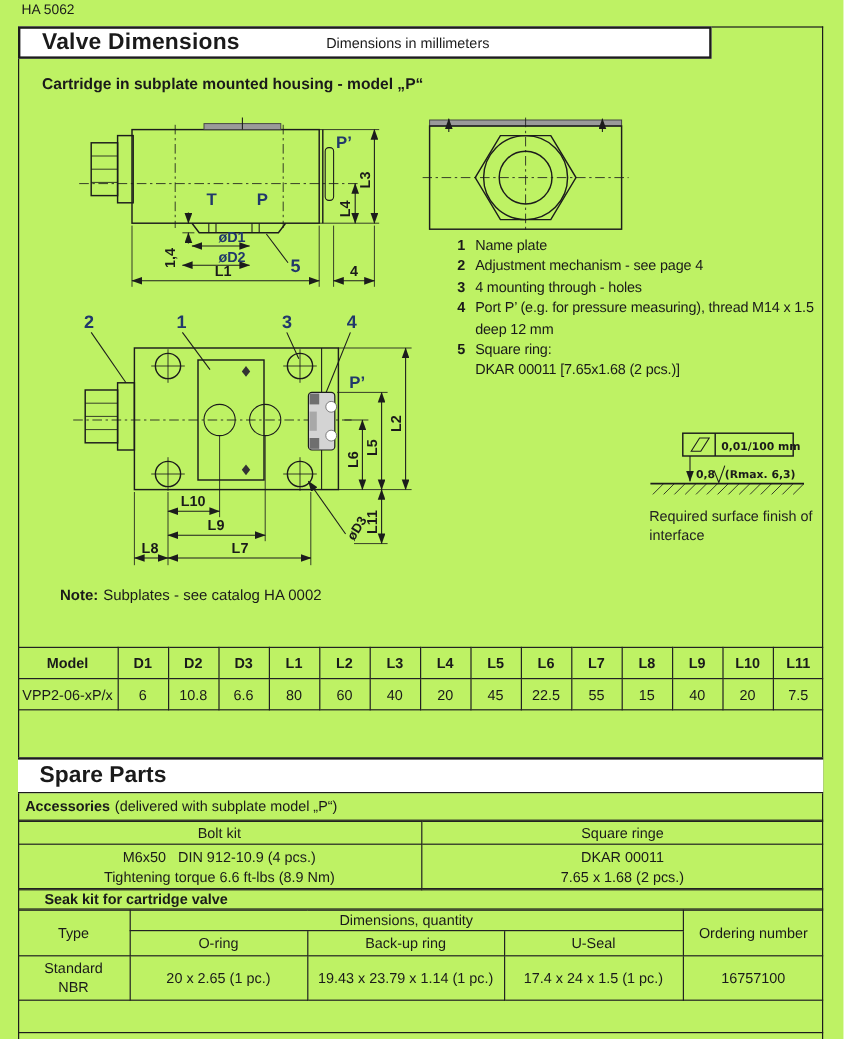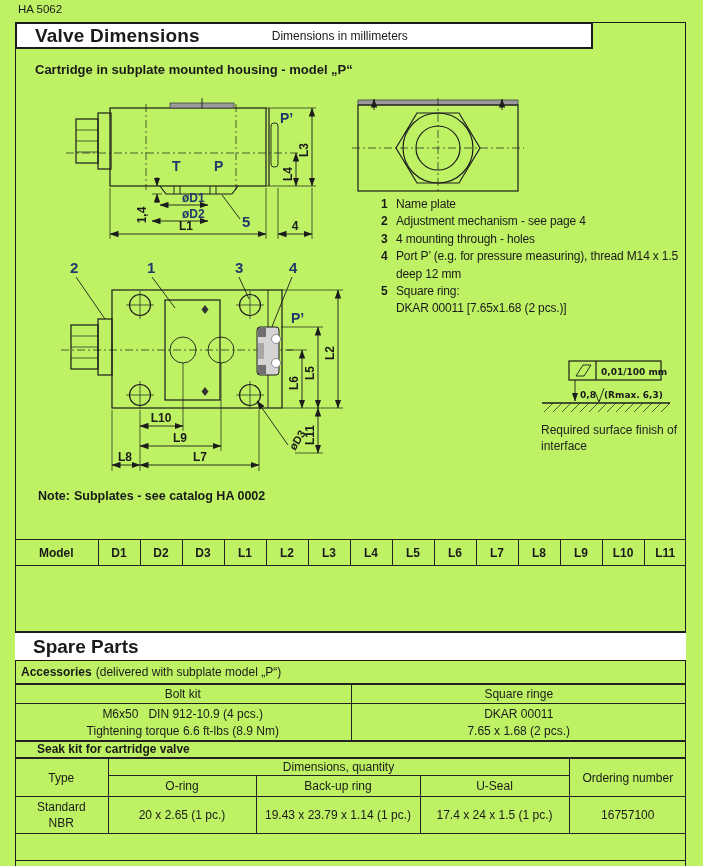--- a/index.html
+++ b/index.html
@@ -13,21 +13,21 @@
               display:flex;align-items:center;background:#fff;}
   .title-band .title{font-size:19px;font-weight:bold;margin-left:18px;letter-spacing:0.2px;}
   .title-band .units{font-size:12px;margin-left:72px;}
   .sec-head{left:35px;top:62px;font-size:13px;font-weight:bold;}
   
   .legend{left:381px;top:196px;width:308px;font-size:12px;line-height:17.4px;letter-spacing:-0.15px;}
   .lg-row{display:flex;white-space:nowrap;}
   .lg-num{width:15px;font-weight:bold;flex:none;}
   .lg-cont{margin-left:15px;}
   
-  .note{left:38px;top:489px;font-size:12.5px;font-weight:bold;}
+  .note{left:50px;top:489px;font-size:12.5px;}
   .note b{margin-right:4px;}
   
   table{border-collapse:collapse;table-layout:fixed;}
   td,th{border:1px solid #222;font-size:12px;text-align:center;padding:0;overflow:hidden;}
   tr > *:first-child{border-left:none;} tr > *:last-child{border-right:none;}
   
   .dim-table{left:15px;top:539px;width:552px;}
   .dim-table table{width:671px;border-top:1.5px solid #222;border-bottom:1px solid #222;}
   .dim-table th{height:25px;font-weight:bold;}
   .dim-table td{height:25px;}
@@ -351,20 +351,37 @@
         <th>L3</th>
         <th>L4</th>
         <th>L5</th>
         <th>L6</th>
         <th>L7</th>
         <th>L8</th>
         <th>L9</th>
         <th>L10</th>
         <th>L11</th>
       </tr>
+      <tr>
+        <td>VPP2-06-xP/x</td>
+        <td>6</td>
+        <td>10.8</td>
+        <td>6.6</td>
+        <td>80</td>
+        <td>60</td>
+        <td>40</td>
+        <td>20</td>
+        <td>45</td>
+        <td>22.5</td>
+        <td>55</td>
+        <td>15</td>
+        <td>40</td>
+        <td>20</td>
+        <td>7.5</td>
+      </tr>
     </tbody>
       </table>
   </div>
 
   <div class="abs sp-band">
     <span class="title">Spare Parts</span>
   </div>
 
   <div class="abs acc-row">
     <span class="lbl">Accessories</span>

